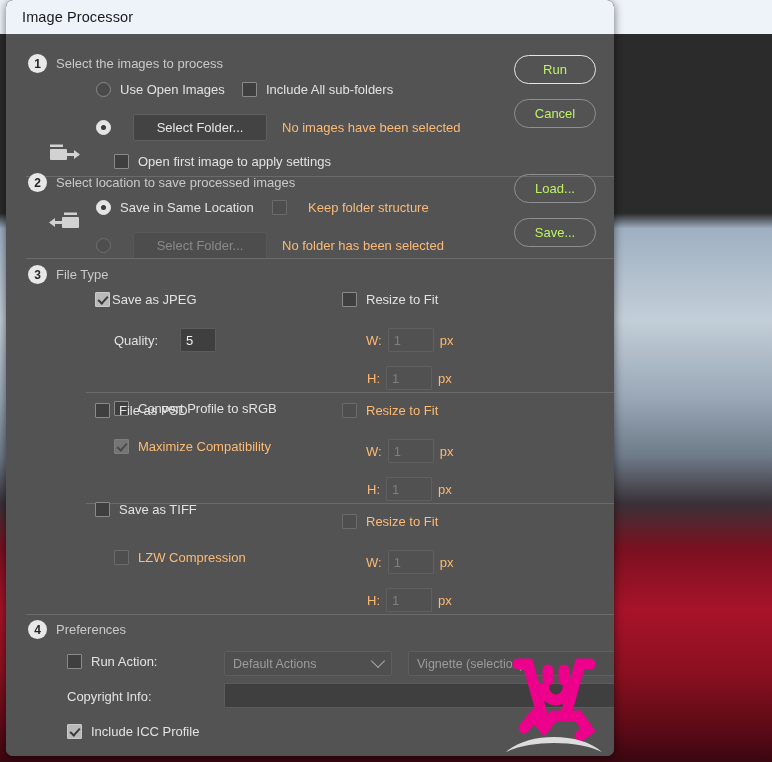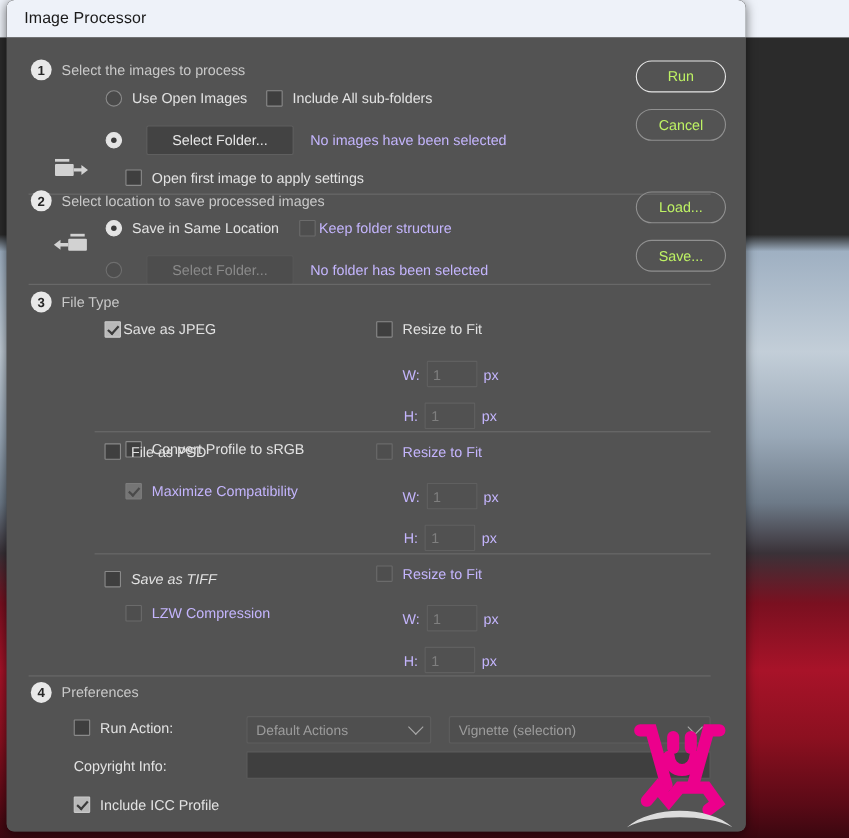--- a/index.html
+++ b/index.html
@@ -38,21 +38,21 @@
     position: absolute;
     left: 0; top: 0; right: 0; height: 34px;
     background: #eef2f9;
   }
 
   
   #dialog {
     position: absolute;
     left: 6px;
     top: 0px;
-    width: 672px;
+    width: 608px;
     height: 756px;
     background: #535353;
     border-radius: 7px;
     box-shadow: 0 2px 10px rgba(0,0,0,.55);
     overflow: hidden;
   }
   #titlebar {
     height: 34px;
     background: #eef2f9;
     border-top-left-radius: 7px;
@@ -110,21 +110,21 @@
     position: absolute;
     left: 20px;
     width: 620px;
     height: 1px;
     background: #6b6b6b;
   }
 
   .row { position: absolute; display: flex; align-items: center; text-align: right; }
 
   .lbl      { font-size: 13px; color: #e2e2e2; white-space: nowrap; }
-  .lbl.dim  { color: #c4b5fd; }
+  .lbl.dim  { color: #fdba74; }
 
   
   .radio {
     width: 15px; height: 15px; border-radius: 50%;
     background: #4a4a4a;
     border: 1px solid #8a8a8a;
     box-sizing: border-box;
     position: relative;
     flex: none;
   }
@@ -290,21 +290,21 @@
         <rect x="16" y="0.5" width="13" height="2.5" fill="#d2d2d2"></rect>
         <rect x="14" y="5" width="17" height="11" rx="1" fill="#d2d2d2"></rect>
         <path d="M14 9 h-7 v-3 l-6 4.5 6 4.5 v-3 h7 z" fill="#d2d2d2"></path>
       </svg>
 
       <div class="row" style="left:90px; top:166px; gap:9px;">
         <span class="radio on"></span>
         <span class="lbl">Save in Same Location</span>
       </div>
 
-      <div class="row" style="left:266px; top:166px; gap:3px;">
+      <div class="row" style="left:266px; top:166px; gap:21px;">
         <span class="cbox dim"></span>
         <span class="lbl dim">Keep folder structure</span>
       </div>
 
       <div class="row" style="left:90px; top:198px; gap:0;">
         <span class="radio dim"></span>
         <div class="btn-gray dim" style="width:134px; margin-left:22px;">Select Folder...</div>
         <span class="lbl dim" style="margin-left:15px;">No folder has been selected</span>
       </div>
 
@@ -312,20 +312,24 @@
 
       <div class="sec-head" style="left:22px; top:231px;">
         <span class="badge">3</span>
         <span class="sec-title">File Type</span>
       </div>
 
       <div class="row" style="left:89px; top:258px; gap:2px;">
         <span class="cbox on"></span>
         <span class="lbl">Save as JPEG</span>
       </div>
+      <div class="row" style="left:108px; top:294px; gap:0;">
+        <span class="lbl">Quality:</span>
+        <div class="tbox" style="width:36px; margin-left:22px;">5</div>
+      </div>
       <div class="row" style="left:108px; top:367px; gap:9px;">
         <span class="cbox"></span>
         <span class="lbl">Convert Profile to sRGB</span>
       </div>
 
       <div class="row" style="left:336px; top:258px; gap:9px;">
         <span class="cbox"></span>
         <span class="lbl">Resize to Fit</span>
       </div>
       <div class="row" style="left:360px; top:294px; gap:0;">
@@ -360,21 +364,21 @@
         <span class="lbl dim" style="margin-left:6px;">px</span>
       </div>
       <div class="row" style="left:361px; top:443px; gap:0;">
         <span class="lbl dim">H:</span>
         <div class="tbox dim" style="width:46px; margin-left:6px;">1</div>
         <span class="lbl dim" style="margin-left:6px;">px</span>
       </div>
 
       <div class="hr" style="top:469px; left:80px; width:560px;"></div>
 
-      <div class="row" style="left:89px; top:485px; gap:9px;font-style:italic;">
+      <div class="row" style="left:89px; top:468px; gap:9px;">
         <span class="cbox"></span>
         <span class="lbl">Save as TIFF</span>
       </div>
       <div class="row" style="left:108px; top:516px; gap:9px;">
         <span class="cbox dim"></span>
         <span class="lbl dim">LZW Compression</span>
       </div>
 
       <div class="row" style="left:336px; top:480px; gap:9px;">
         <span class="cbox dim"></span>

